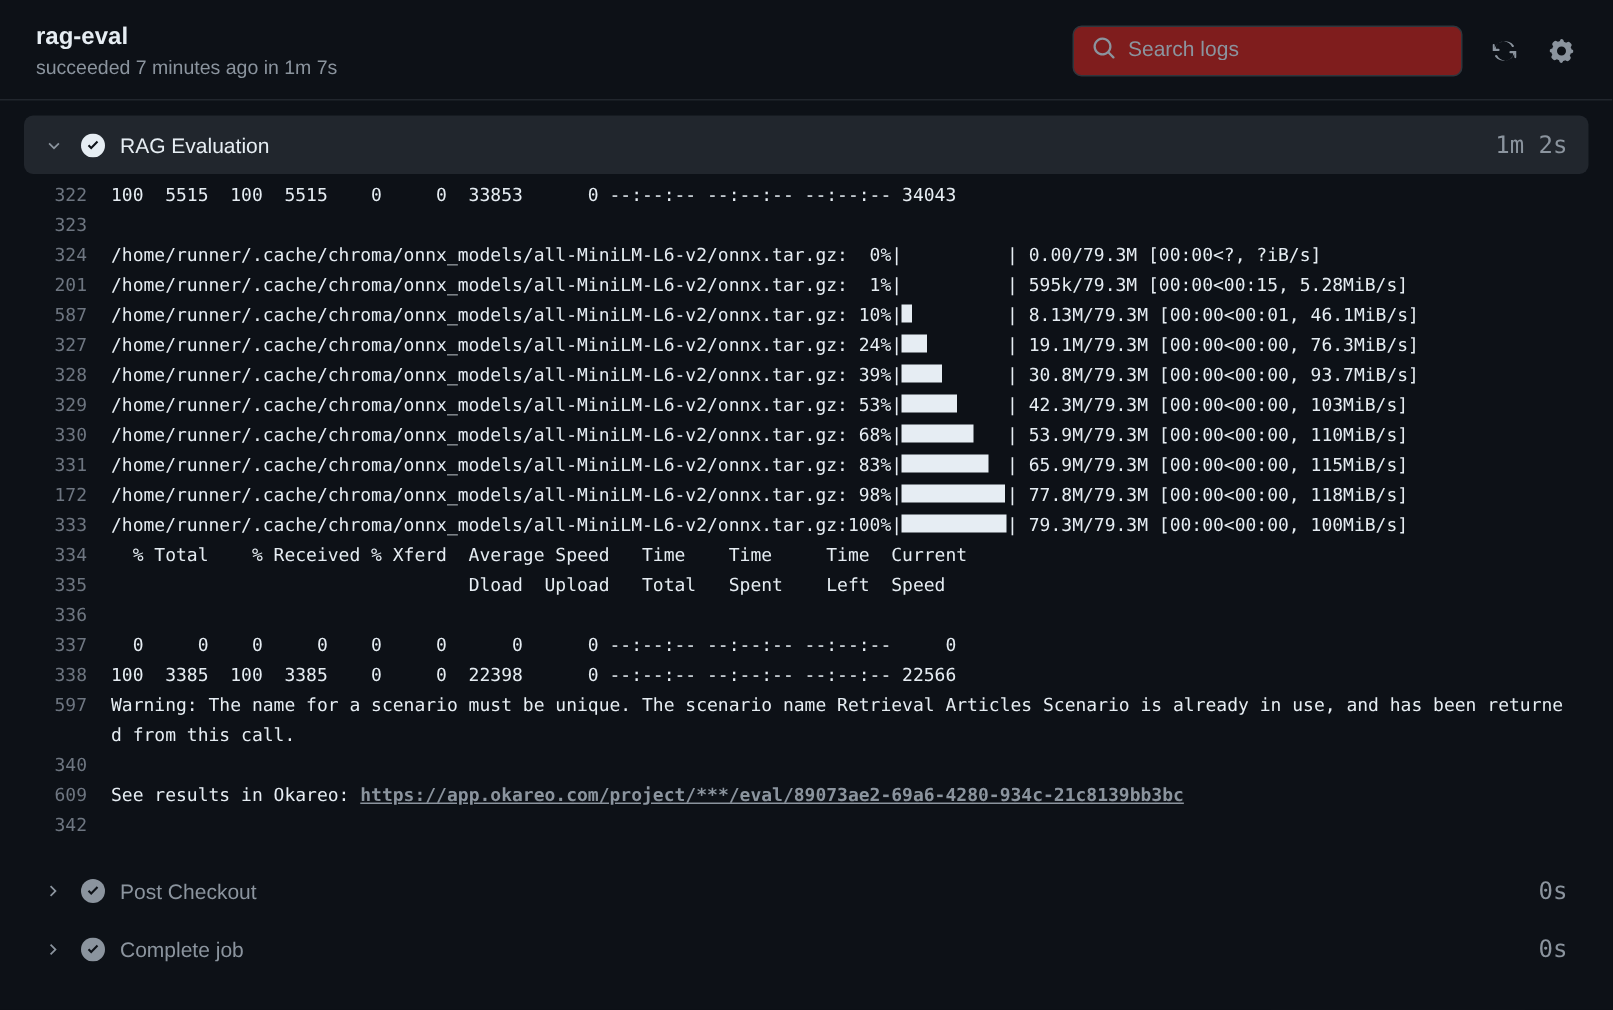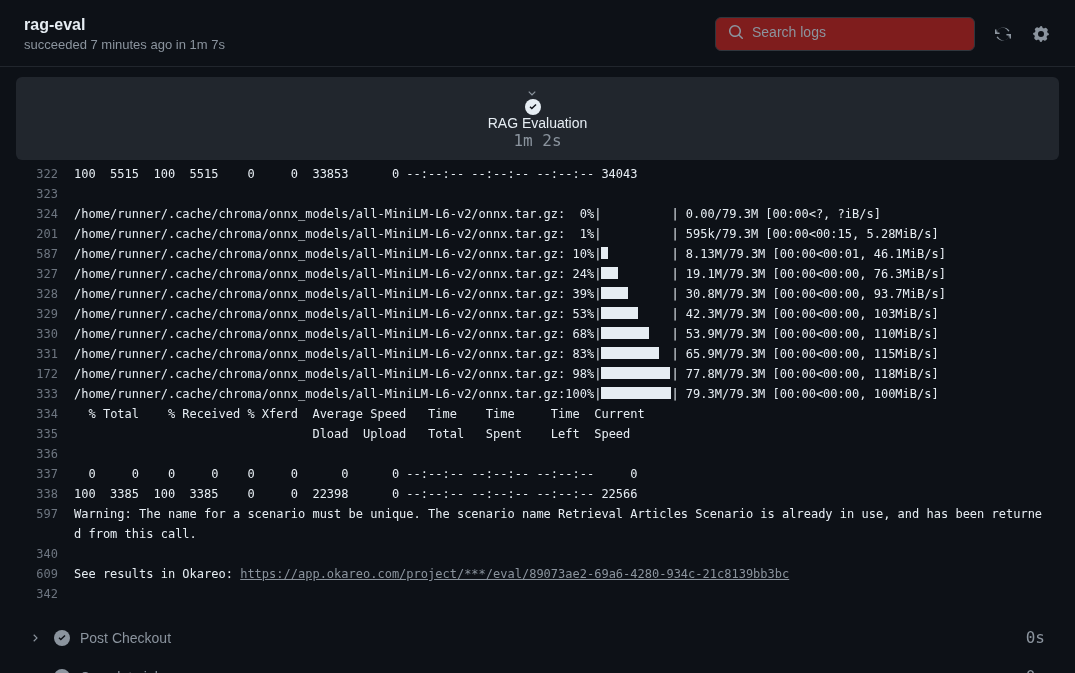--- a/index.html
+++ b/index.html
@@ -71,21 +71,20 @@
   .step-row {
     display: flex;
     align-items: center;
     padding: 10px 14px;
     border-radius: 6px;
     cursor: pointer;
   }
   .step-row.expanded {
     background: #21262d;
     margin-bottom: 4px;
-    flex-direction: column;
   }
   .step-row .chev {
     width: 14px;
     display: flex;
     align-items: center;
     margin-right: 10px;
   }
   .step-row .chev svg { fill: #8b949e; }
   .step-row .status-icon {
     margin-right: 10px;
@@ -126,20 +125,21 @@
   }
   .lc {
     white-space: pre-wrap;
     word-break: break-all;
     flex: 1;
     padding-right: 16px;
   }
   .lc a {
     color: #8b949e;
     text-decoration: underline;
+    font-weight: bold;
   }
   .bar {
     background: #e6edf3;
     display: inline-block;
     height: 12px;
     vertical-align: -1px;
   }
 </style>
 </head>
 <body>

